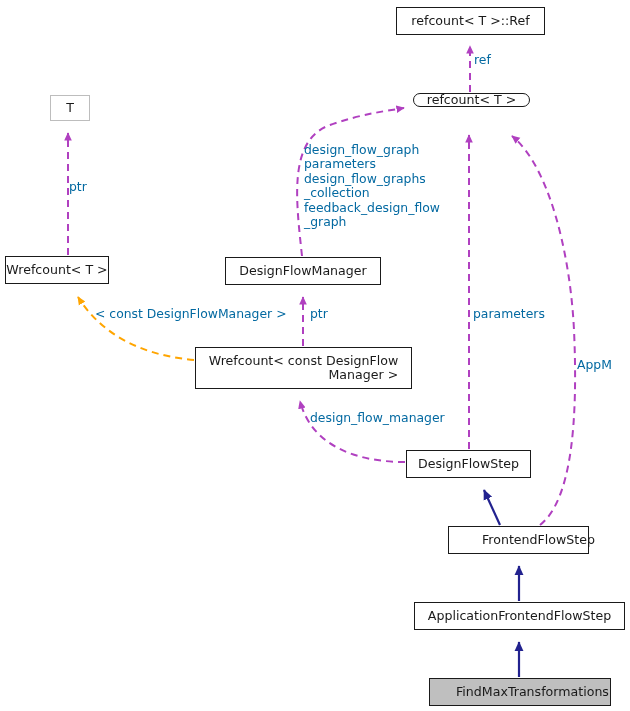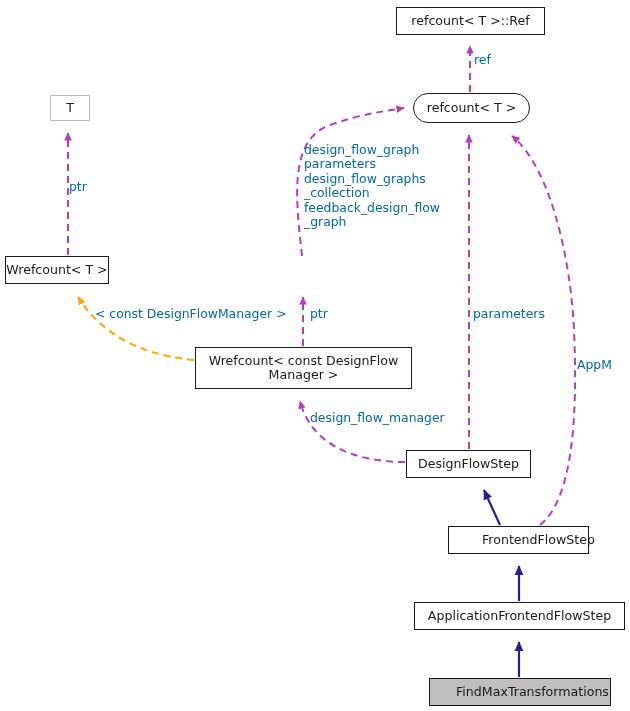--- a/index.html
+++ b/index.html
@@ -29,21 +29,21 @@
     position: absolute;
     box-sizing: border-box;
     background: #ffffff;
     border: 1px solid #1a1a1a;
     color: #1a1a1a;
     font-size: 12.6px;
     line-height: 14.5px;
     display: flex;
     align-items: center;
     justify-content: center;
-    text-align: center;
+    text-align: right;
     white-space: pre-line;
     z-index: 3;
   }
   .node.faint {
     border: 1px solid #bdbdbd;
   }
   .node.filled {
     background: #bfbfbf;
     padding-left: 25px;
   }
@@ -106,32 +106,35 @@
       <path d="M500,525 L484,490" marker-end="url(#arrow-inherit)"></path>
       <path d="M519,601 L519,566" marker-end="url(#arrow-inherit)"></path>
       <path d="M519,677 L519,642" marker-end="url(#arrow-inherit)"></path>
     </g>
   </svg>
 
   <div class="node" style="left:396px; top:7px; width:149px; height:28px;">
     <span>refcount&lt; T &gt;::Ref</span>
   </div>
 
-  <div class="node" style="left:413px; top:93px; width:117px; height:30px;border-radius:15px;">
+  <div class="node" style="left:413px; top:93px; width:117px; height:14px;border-radius:15px;">
     <span>refcount&lt; T &gt;</span>
   </div>
 
   <div class="node faint" style="left:50px; top:95px; width:40px; height:26px;">
     <span>T</span>
   </div>
 
   <div class="node" style="left:5px; top:256px; width:104px; height:28px;">
     <span>Wrefcount&lt; T &gt;</span>
   </div>
 
+  <div class="node" style="left:225px; top:257px; width:156px; height:28px;">
+    <span>DesignFlowManager</span>
+  </div>
 
   <div class="node" style="left:195px; top:347px; width:217px; height:42px;">
     <span>Wrefcount&lt; const DesignFlow
 Manager &gt;</span>
   </div>
 
   <div class="node" style="left:406px; top:450px; width:125px; height:28px;">
     <span>DesignFlowStep</span>
   </div>
 

